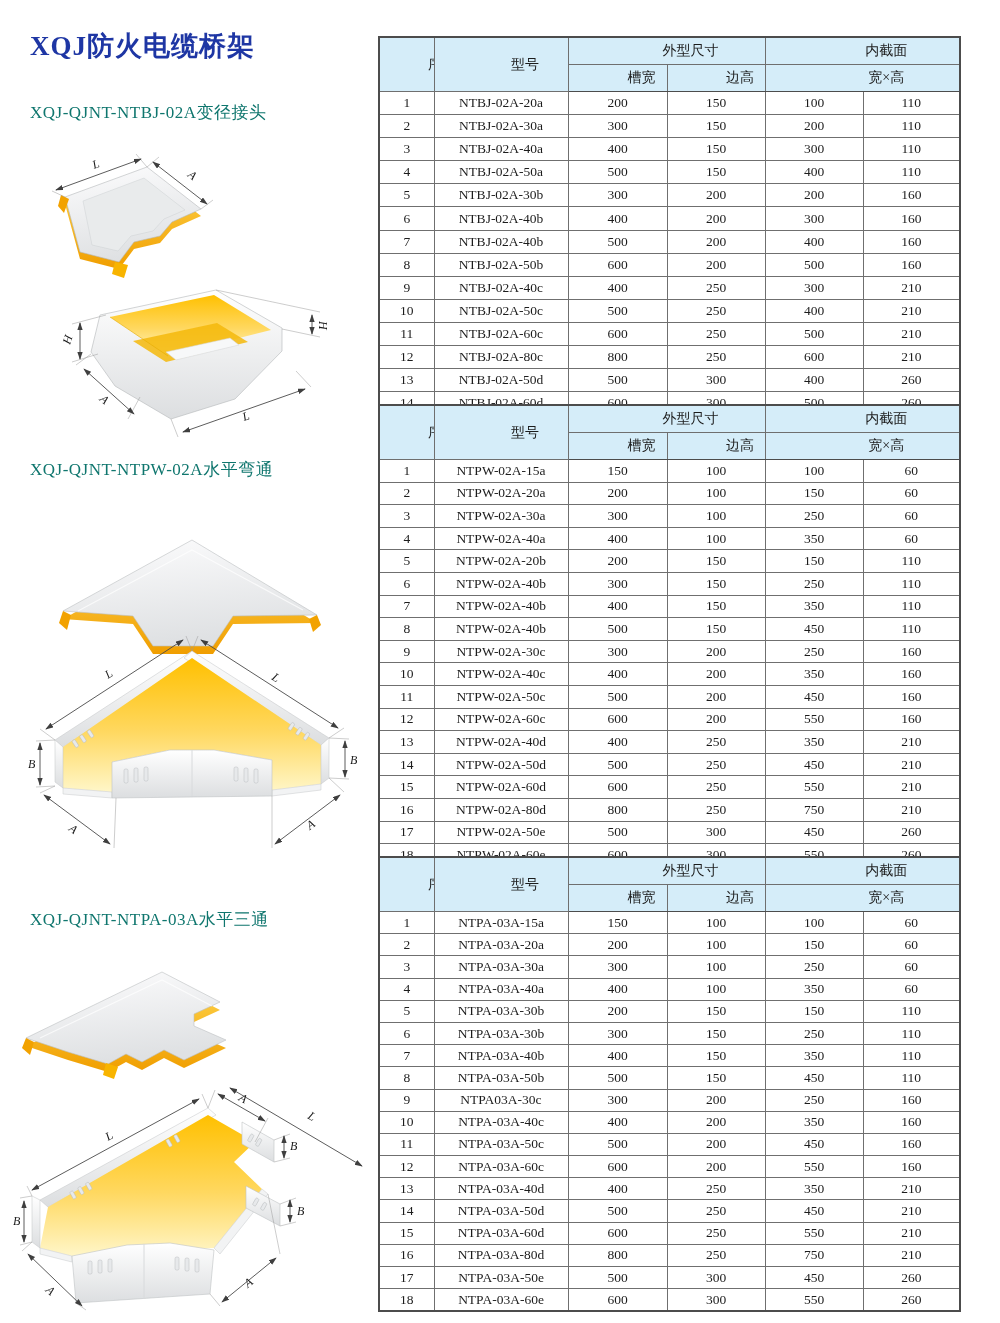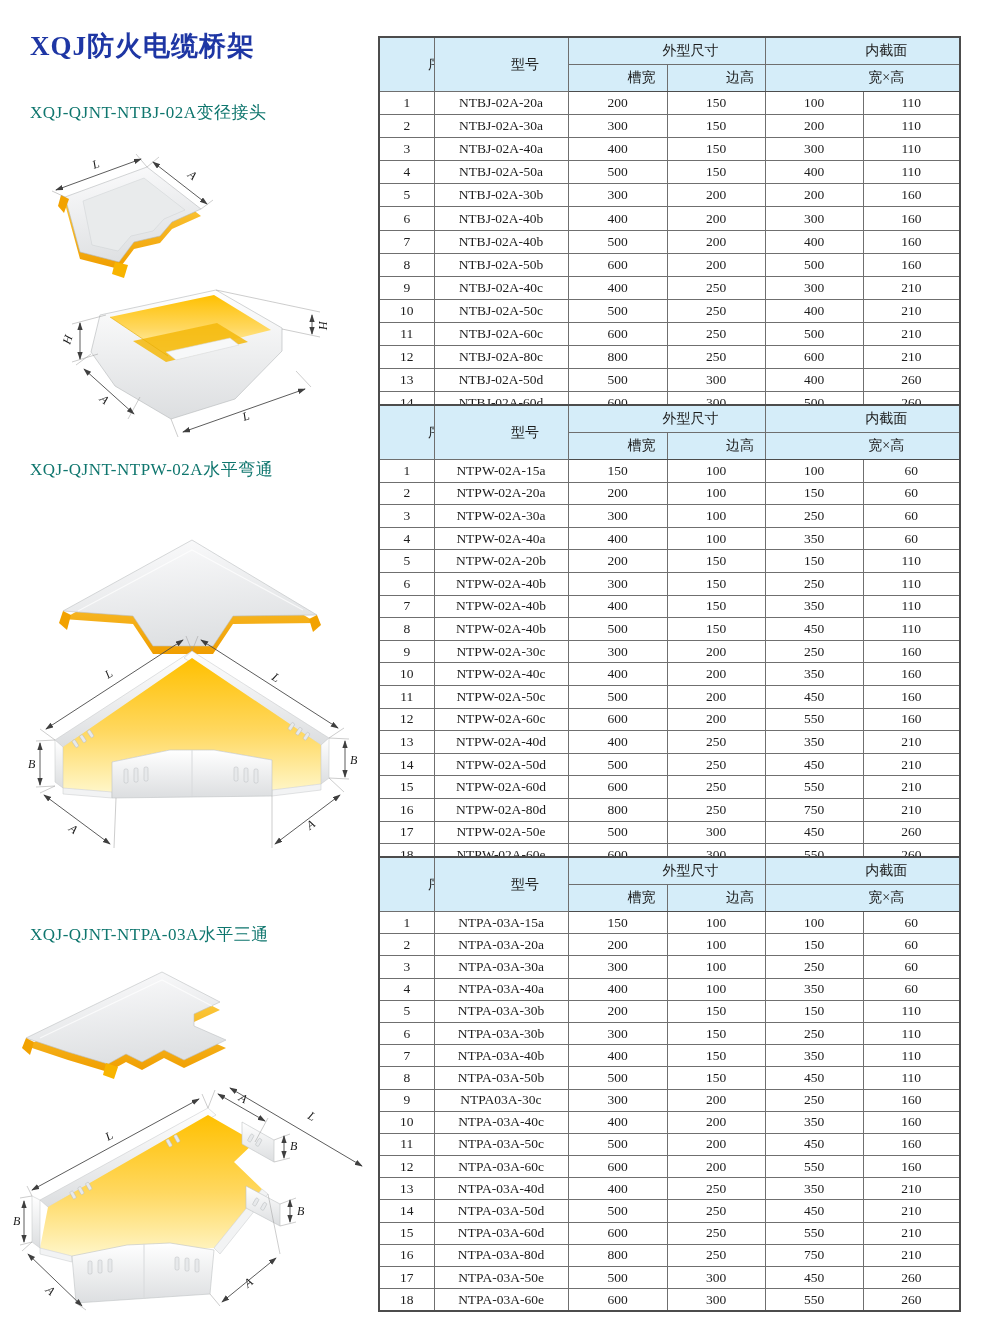--- a/index.html
+++ b/index.html
@@ -30,21 +30,21 @@
 </style>
 </head>
 <body>
 
 <div class="page">
 
   <div class="page-title">XQJ防火电缆桥架</div>
 
   <div class="sec-heading" style="top:101px;">XQJ-QJNT-NTBJ-02A变径接头</div>
   <div class="sec-heading" style="top:458px;">XQJ-QJNT-NTPW-02A水平弯通</div>
-  <div class="sec-heading" style="top:908px;margin-top:15px;">XQJ-QJNT-NTPA-03A水平三通</div>
+  <div class="sec-heading" style="top:908px;">XQJ-QJNT-NTPA-03A水平三通</div>
 
   <svg class="illus" style="left:20px;top:145px;" width="340" height="295" viewBox="0 0 340 295">
     <defs>
       <linearGradient id="t1g" x1="0" y1="0" x2="0.25" y2="1">
         <stop offset="0" stop-color="#fcfcfd"></stop>
           <stop offset="1" stop-color="#dfe1e3"></stop>
       </linearGradient>
       <linearGradient id="y1g" x1="0" y1="0" x2="0" y2="1">
         <stop offset="0" stop-color="#ffd64f"></stop>
           <stop offset="1" stop-color="#f09e00"></stop>

